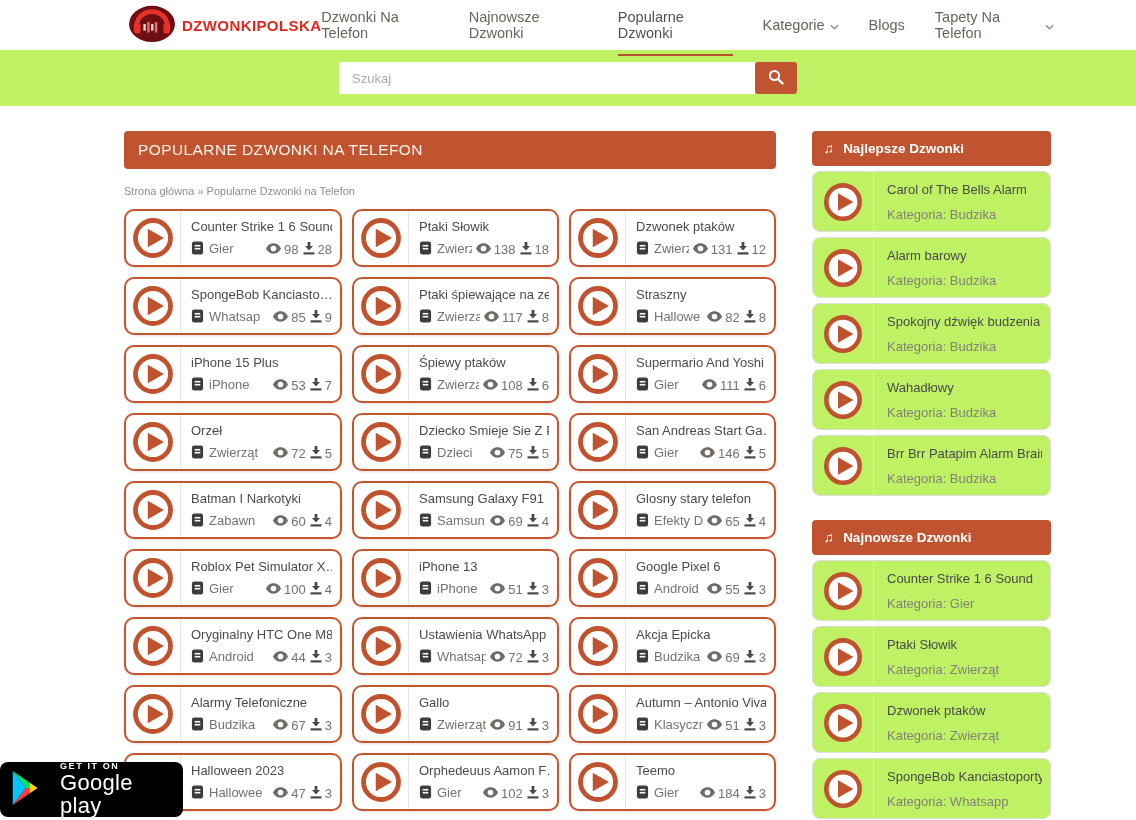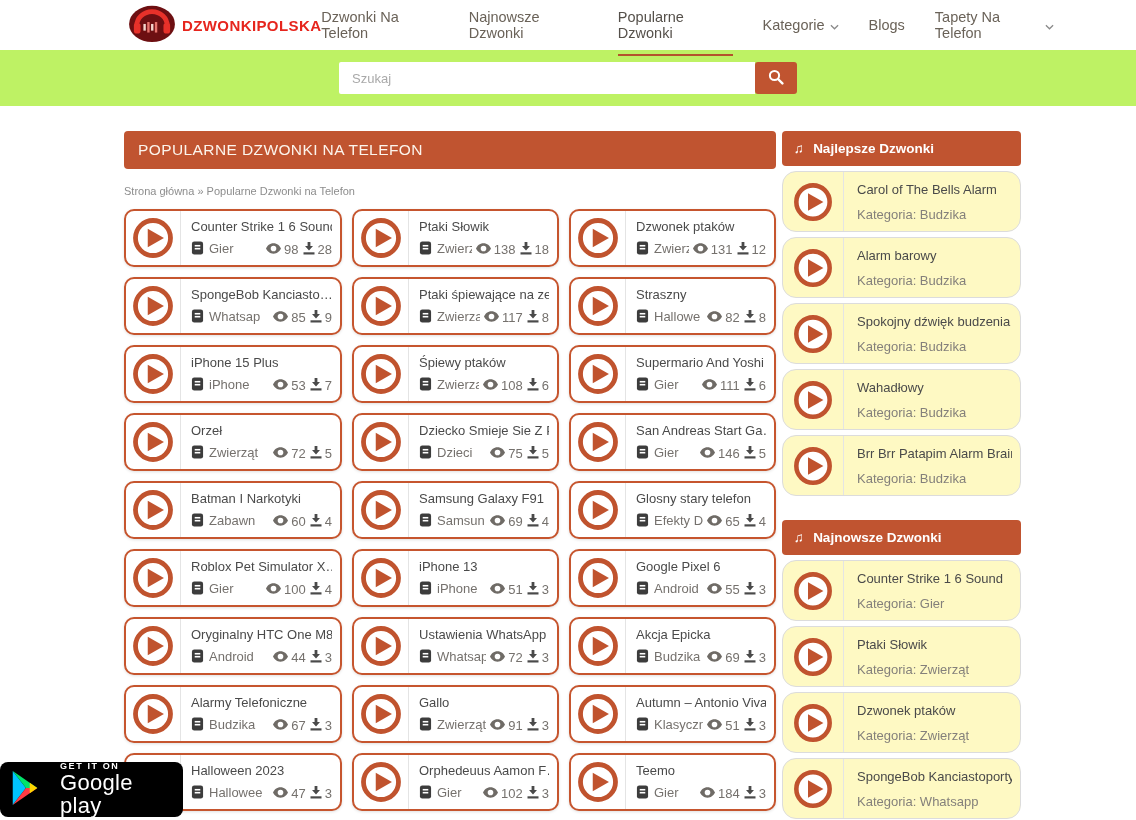--- a/index.html
+++ b/index.html
@@ -19,21 +19,21 @@
   
   .search-band { background:#bef264; height:56px; display:flex; align-items:center; justify-content:center; }
   .search-box { display:flex; width:458px; height:32px; }
   .search-input { flex:1; border:none; padding:0 13px; font-size:13px; color:#666;
     border-radius:2px 0 0 2px; outline:none; font-family:inherit; }
   .search-input::placeholder { color:#a9a9a9; }
   .search-btn { width:42px; background:#c05430; border:none; display:flex; align-items:center;
     justify-content:center; border-radius:3px; cursor:pointer; }
 
   
-  .container { display:flex; gap:6px; padding:25px 12px 0 124px; }
+  .container { display:flex; gap:36px; padding:25px 12px 0 124px; }
   .left-col { width:652px; }
   .sidebar { width:239px; }
 
   .banner { background:#c05430; color:#fcf4ec; font-size:15.5px; padding:10px 14px;
     border-radius:4px; letter-spacing:.4px; }
   .breadcrumb { margin:16px 0 12px; font-size:11px; color:#8d8d8d; }
   .breadcrumb .bc-home { color:#8d8d8d; text-decoration:none; cursor:pointer; }
 
   
   .grid { display:grid; grid-template-columns:218px 1fr 1fr; gap:10px; }
@@ -45,22 +45,22 @@
     flex-direction:column; justify-content:space-between; }
   .card-title { font-size:13px; color:#4a4a4a; white-space:nowrap; overflow:hidden; }
   .stats { display:flex; align-items:center; gap:4px; font-size:13px; color:#75716d; }
   .stat-cat { flex:1; min-width:0; overflow:hidden; white-space:nowrap; display:flex;
     align-items:flex-start; gap:5px; }
   .stat { display:flex; align-items:center; gap:3px; flex:0 0 auto; }
 
   
   .side-header { background:#c05430; color:#fff; font-weight:bold; font-size:13.5px;
     padding:10px 12px; border-radius:4px; display:flex; align-items:center; gap:9px; }
-  .side-card { border:1px solid #dcdcdc; border-radius:14px; margin-top:5px; height:61px;
-    display:flex; background:#fef9c3; cursor:pointer; }
+  .side-card { border:1px solid #dcdcdc; border-radius:8px; margin-top:5px; height:61px;
+    display:flex; background:#bef264; cursor:pointer; }
   .side-play { width:61px; flex:0 0 61px; display:flex; align-items:center; justify-content:center;
     border-right:1px solid #e4e4e4; }
   .side-body { flex:1; min-width:0; padding:10px 8px 9px 13px; display:flex;
     flex-direction:column; justify-content:space-between; }
   .side-title { font-size:13px; color:#4a4a4a; white-space:nowrap; overflow:hidden; }
   .side-cat { font-size:13px; color:#84807b; white-space:nowrap; overflow:hidden; }
   .side-section.second { margin-top:24px; }
 
   
   .gplay { position:fixed; left:0; bottom:3px; width:183px; height:55px; background:#000;

